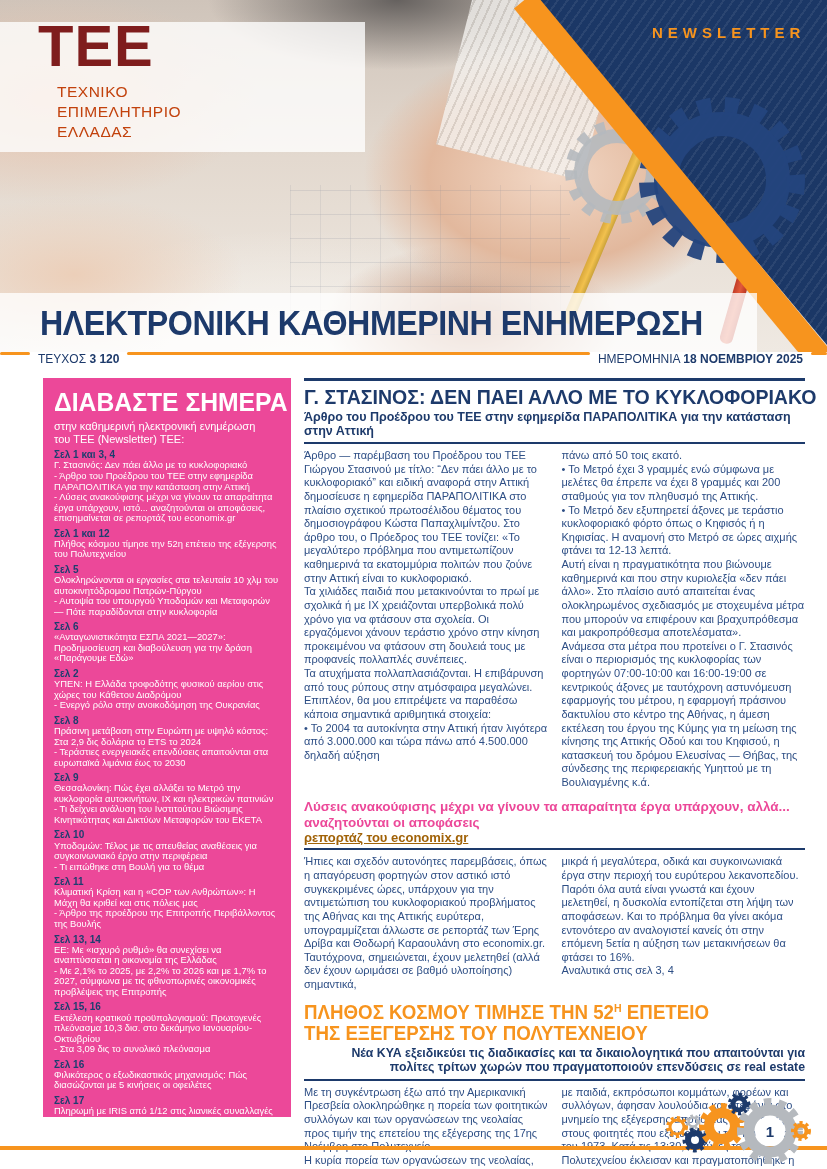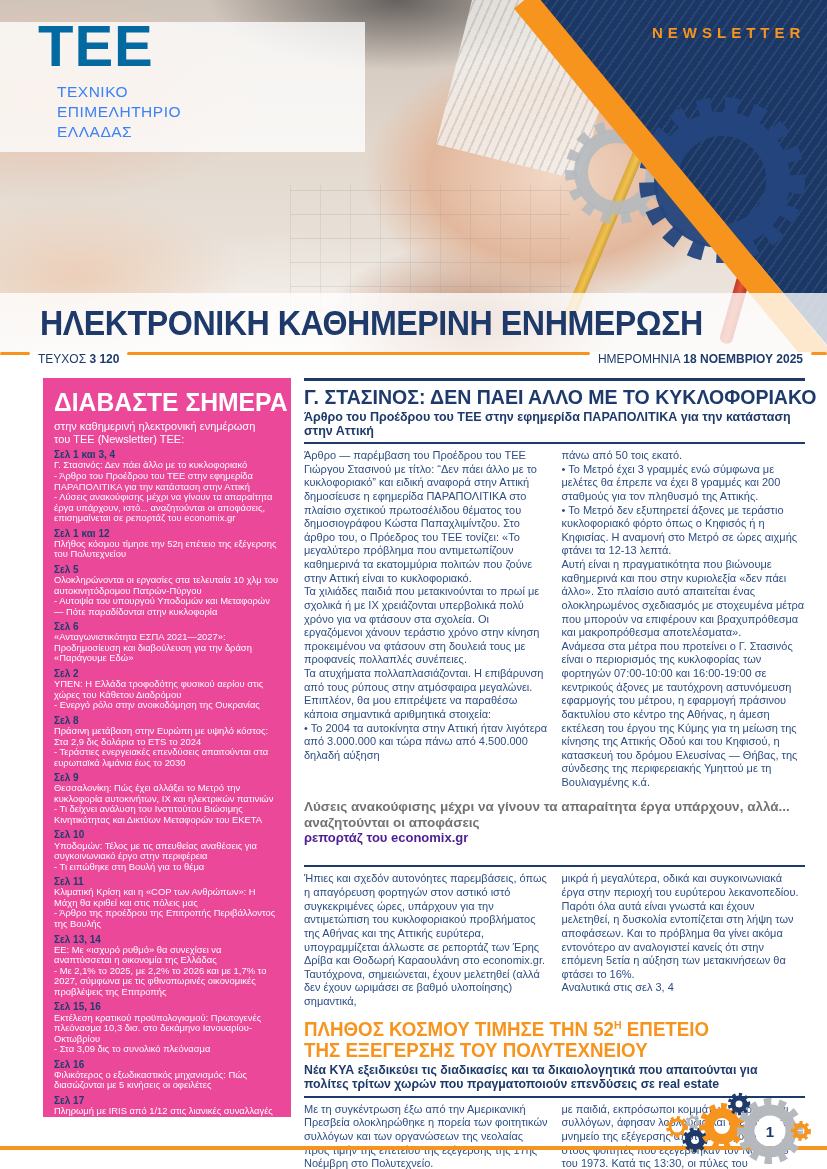--- a/index.html
+++ b/index.html
@@ -31,23 +31,23 @@
     background:linear-gradient(180deg,#b93522,#e25a3b 50%,#c23c27);}
   .tri{position:absolute;inset:0;clip-path:polygon(538px 0,827px 0,827px 345px);
     background-color:#1b3766;
     background-image:repeating-linear-gradient(125deg, rgba(255,255,255,.07) 0 2px, transparent 2px 8px);}
   .gear{position:absolute;}
   .stripe{position:absolute;left:534px;top:-8px;width:470px;height:26px;background:#f7941e;
     transform:rotate(50.4deg);transform-origin:0 0;}
   .newsletter{position:absolute;left:652px;top:24px;color:#f7941e;font-weight:bold;
     font-size:15px;letter-spacing:5px;white-space:nowrap;}
   .logo-panel{position:absolute;left:0;top:22px;width:365px;height:130px;background:rgba(255,255,255,.78);}
-  .logo-acronym{position:absolute;left:38px;top:-10px;font-size:58px;font-weight:bold;color:#0369a1;letter-spacing:1px;}
-  .logo-lines{position:absolute;left:57px;top:60px;color:#3b82f6;font-size:15.5px;line-height:20px;letter-spacing:.5px;}
-  .title-strip{position:absolute;left:0;top:293px;width:827px;height:59px;background:rgba(255,255,255,.78);
+  .logo-acronym{position:absolute;left:38px;top:-10px;font-size:58px;font-weight:bold;color:#7f1d1d;letter-spacing:1px;}
+  .logo-lines{position:absolute;left:57px;top:60px;color:#c2410c;font-size:15.5px;line-height:20px;letter-spacing:.5px;}
+  .title-strip{position:absolute;left:0;top:293px;width:757px;height:59px;background:rgba(255,255,255,.78);
     display:flex;align-items:center;text-align:center;}
   .page-title{margin-left:40px;font-size:35px;font-weight:bold;color:#1d3a6b;letter-spacing:-.5px;
     transform:scaleX(.92);transform-origin:left center;white-space:nowrap;}
 
   
   .meta{position:absolute;left:0;top:352px;width:827px;height:26px;display:flex;align-items:flex-start;gap:8px;
     color:#1d3a6b;font-size:12px;white-space:nowrap;}
   .dash{height:3px;background:#f7941e;border-radius:2px;}
   .dash.l{width:30px}.dash.r{width:16px}
   .dash.mid{flex:1}
@@ -64,26 +64,26 @@
 
   
   .main{position:absolute;left:304px;top:378px;width:501px;}
   .rule{height:3px;background:#1d3a6b;}
   .rule.thin{height:2px;}
   .a1-head{font-size:21px;font-weight:bold;color:#1d3a6b;margin:4px 0 1px;
     transform:scaleX(.93);transform-origin:left;white-space:nowrap;}
   .a1-sub{font-size:12.5px;font-weight:bold;color:#1d3a6b;margin:0 0 4px;}
   .cols{display:flex;gap:14px;margin-top:5px;}
   .col{flex:1;font-size:11px;line-height:1.24;color:#2d4e85;white-space:pre-line;}
-  .sub-head{font-size:13.5px;font-weight:bold;color:#737373;line-height:1.18;margin:9px 0 0;}
-  .sub-head2{font-size:13px;font-weight:bold;color:#4c1d95;margin:0 0 20px;}
+  .sub-head{font-size:13.5px;font-weight:bold;color:#ec4899;line-height:1.18;margin:9px 0 0;}
+  .sub-head2{font-size:13px;font-weight:bold;color:#a16207;margin:0 0 3px;text-decoration:underline;}
   .a2-head{font-size:19.5px;font-weight:bold;color:#f7941e;line-height:1.08;margin:10px 0 2px;
     transform:scaleX(.96);transform-origin:left;}
   .a2-head sup{font-size:11px;}
-  .a2-sub{font-size:12.3px;font-weight:bold;color:#1d3a6b;line-height:1.18;margin:0 0 4px;}
+  .a2-sub{font-size:12.3px;font-weight:bold;color:#1d3a6b;line-height:1.18;margin:0 0 4px;text-align:right;}
 
   
   .footer-line{position:absolute;left:0;top:1146px;width:827px;height:4px;background:#f7941e;}
   .page-badge{position:absolute;left:755px;top:1116px;width:30px;height:30px;border-radius:50%;background:#fff;
     color:#1d3a6b;font-size:15px;font-weight:bold;display:flex;align-items:center;justify-content:center;z-index:5;}
 </style>
 </head>
 <body>
 
 <div class="page">

